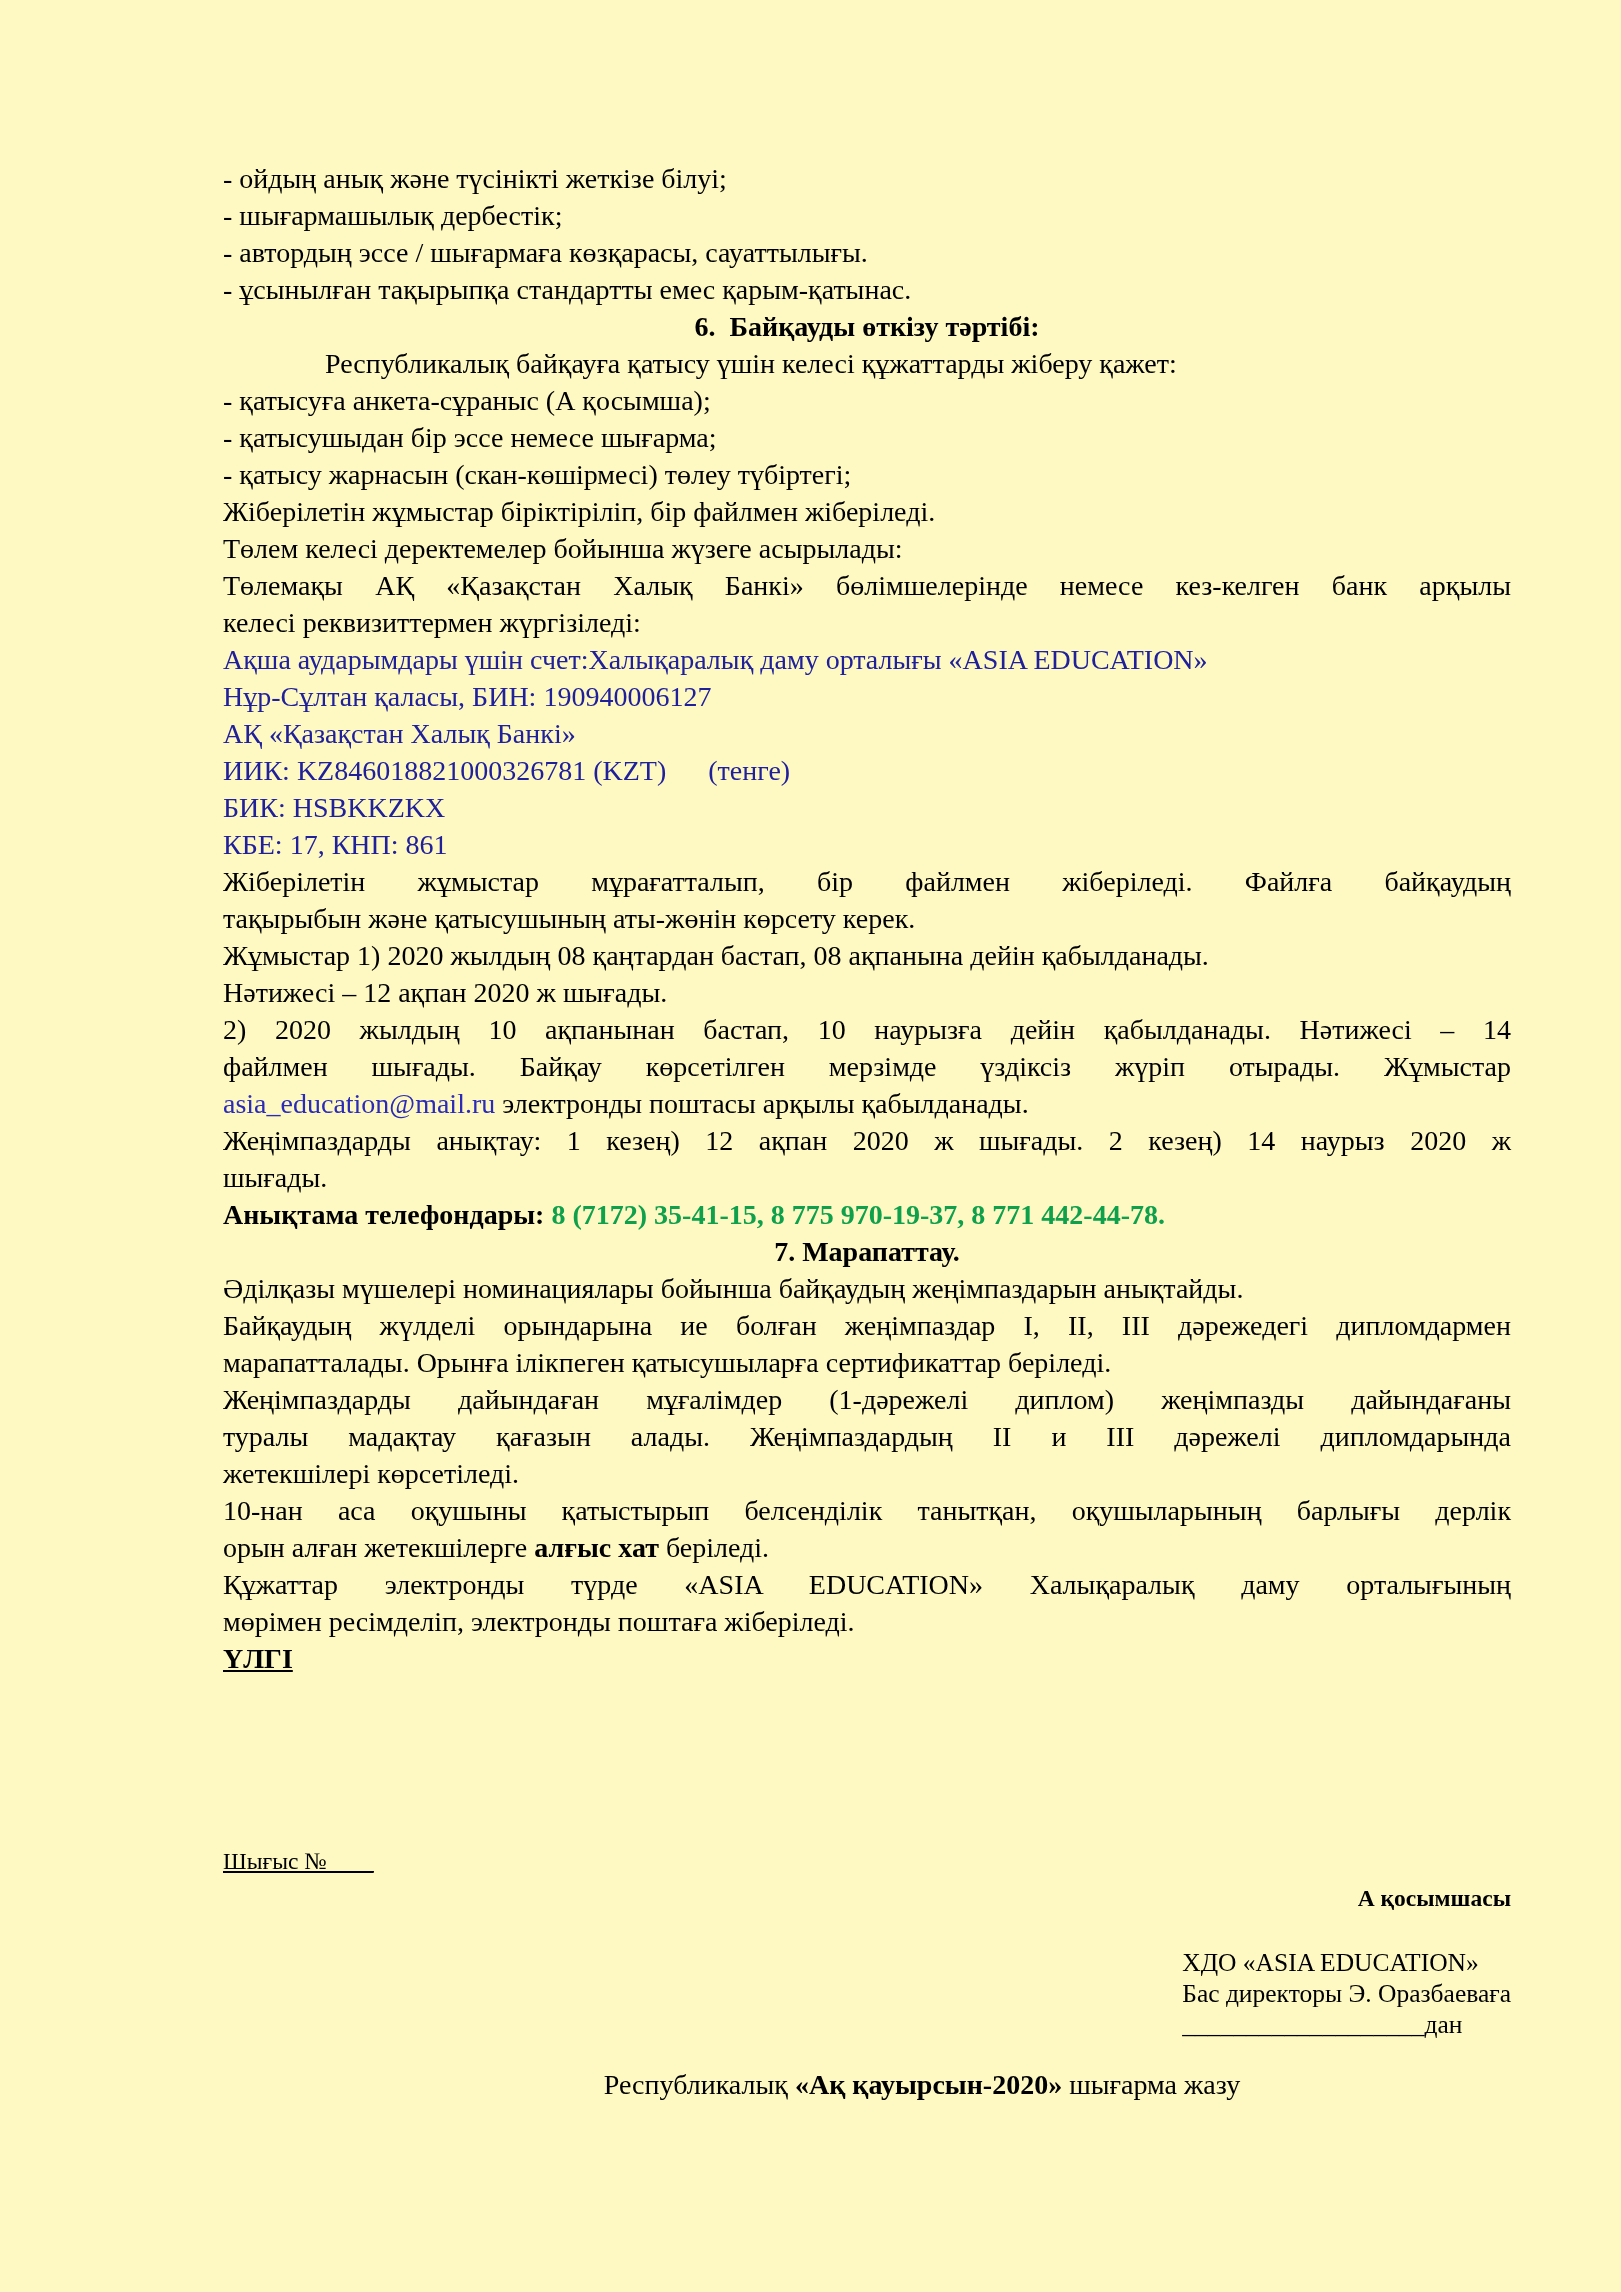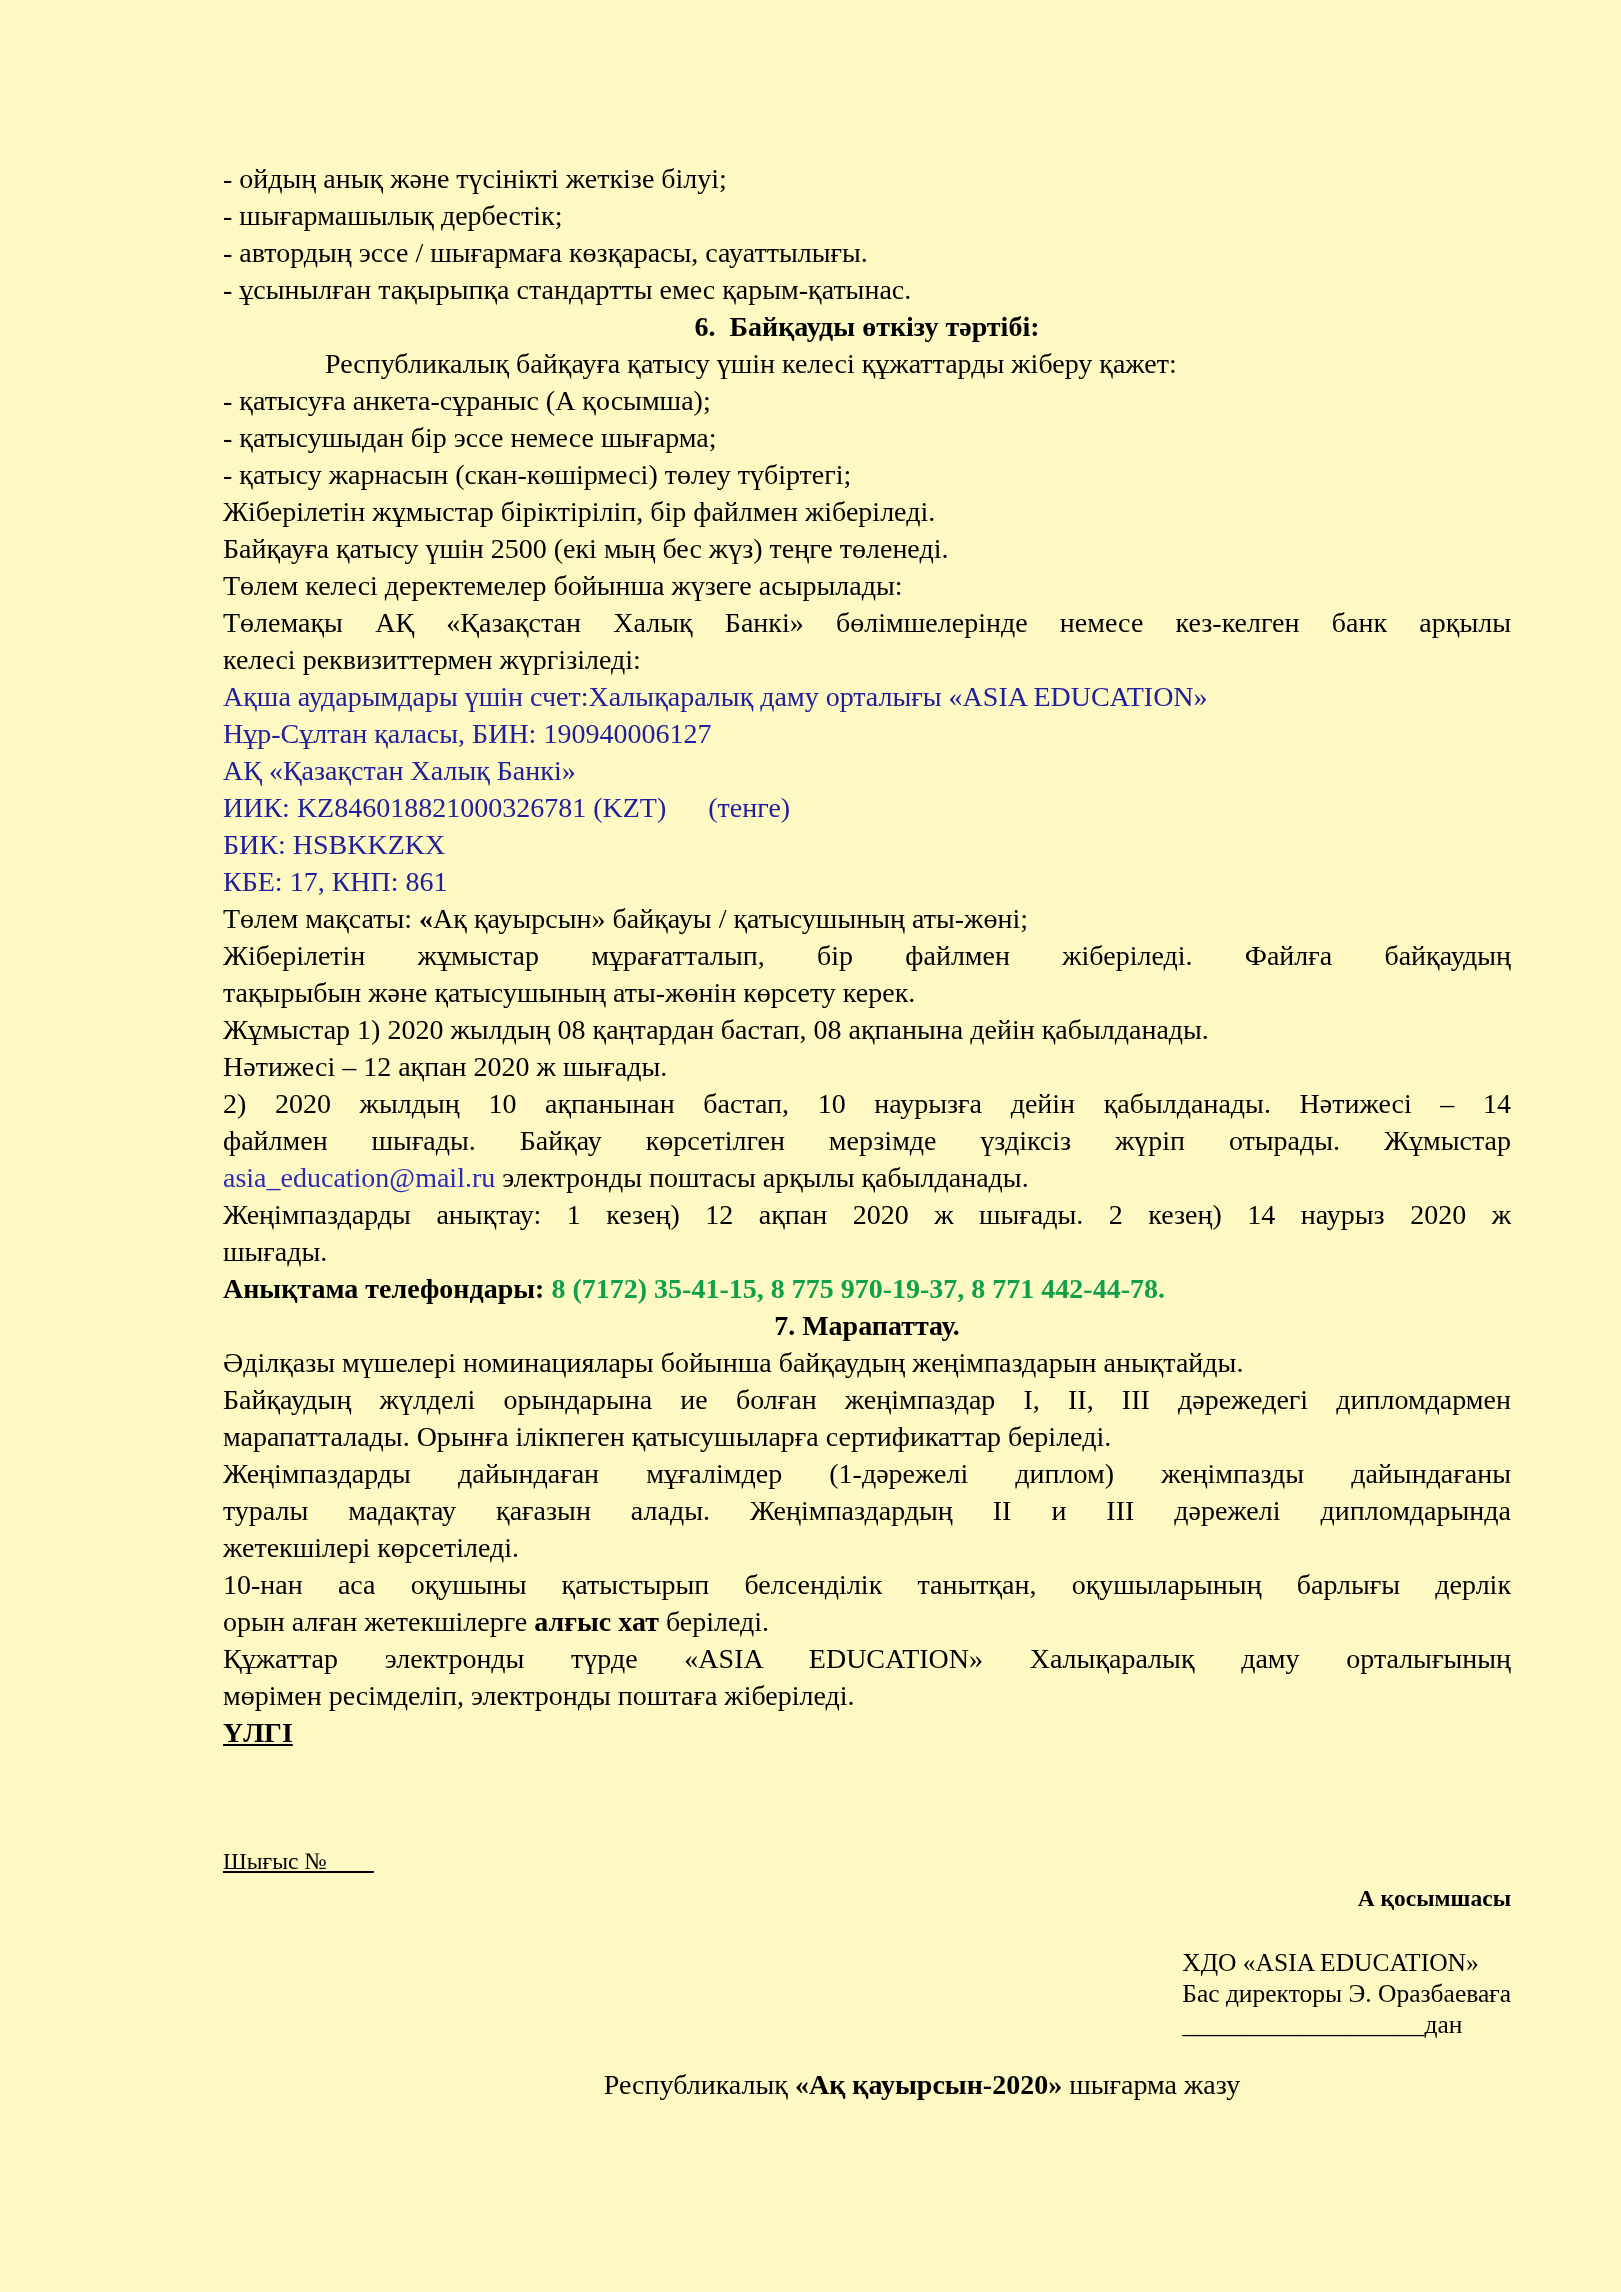--- a/index.html
+++ b/index.html
@@ -49,31 +49,29 @@
       <div class="line a-l"><span>- ойдың анық және түсінікті жеткізе білуі;</span></div>
       <div class="line a-l"><span>- шығармашылық дербестік;</span></div>
       <div class="line a-l"><span>- автордың эссе / шығармаға көзқарасы, сауаттылығы.</span></div>
       <div class="line a-l"><span>- ұсынылған тақырыпқа стандартты емес қарым-қатынас.</span></div>
       <div class="line a-c"><span class="b">6.&nbsp; Байқауды өткізу тәртібі:</span></div>
       <div class="line a-i"><span>Республикалық байқауға қатысу үшін келесі құжаттарды жіберу қажет:</span></div>
       <div class="line a-l"><span>- қатысуға анкета-сұраныс (А қосымша);</span></div>
       <div class="line a-l"><span>- қатысушыдан бір эссе немесе шығарма;</span></div>
       <div class="line a-l"><span>- қатысу жарнасын (скан-көшірмесі) төлеу түбіртегі;</span></div>
       <div class="line a-l"><span>Жіберілетін жұмыстар біріктіріліп, бір файлмен жіберіледі.</span></div>
-      <div class="line a-l"><span>Байқауға қатысу үшін 2500 (екі мың бес жүз) теңге төленеді.</span></div>
       <div class="line a-l"><span>Төлем келесі деректемелер бойынша жүзеге асырылады:</span></div>
       <div class="line a-j"><span>Төлемақы АҚ «Қазақстан Халық Банкі» бөлімшелерінде немесе кез-келген банк арқылы</span></div>
       <div class="line a-l"><span>келесі реквизиттермен жүргізіледі:</span></div>
       <div class="line a-l"><span class="blue">Ақша аударымдары үшін счет:Халықаралық даму орталығы «ASIA EDUCATION»</span></div>
       <div class="line a-l"><span class="blue">Нұр-Сұлтан қаласы, БИН: 190940006127</span></div>
       <div class="line a-l"><span class="blue">АҚ «Қазақстан Халық Банкі»</span></div>
       <div class="line a-l"><span class="blue">ИИК: KZ846018821000326781 (KZT)&nbsp;&nbsp;&nbsp;&nbsp;&nbsp; (тенге)</span></div>
       <div class="line a-l"><span class="blue">БИК: HSBKKZKX</span></div>
       <div class="line a-l"><span class="blue">КБЕ: 17, КНП: 861</span></div>
-      <div class="line a-l"><span>Төлем мақсаты: </span><span class="b">«</span><span>Ақ қауырсын» байқауы / қатысушының аты-жөні;</span></div>
       <div class="line a-j"><span>Жіберілетін жұмыстар мұрағатталып, бір файлмен жіберіледі. Файлға байқаудың</span></div>
       <div class="line a-l"><span>тақырыбын және қатысушының аты-жөнін көрсету керек.</span></div>
       <div class="line a-l"><span>Жұмыстар 1) 2020 жылдың 08 қаңтардан бастап, 08 ақпанына дейін қабылданады.</span></div>
       <div class="line a-l"><span>Нәтижесі – 12 ақпан 2020 ж шығады.</span></div>
       <div class="line a-j"><span>2) 2020 жылдың 10 ақпанынан бастап, 10 наурызға дейін қабылданады. Нәтижесі – 14</span></div>
       <div class="line a-j"><span>файлмен шығады. Байқау көрсетілген мерзімде үздіксіз жүріп отырады. Жұмыстар</span></div>
       <div class="line a-l"><span class="link">asia_education@mail.ru</span><span> электронды поштасы арқылы қабылданады.</span></div>
       <div class="line a-j"><span>Жеңімпаздарды анықтау: 1 кезең) 12 ақпан 2020 ж шығады. 2 кезең) 14 наурыз 2020 ж</span></div>
       <div class="line a-l"><span>шығады.</span></div>
       <div class="line a-l"><span class="b">Анықтама телефондары: </span><span class="gb">8 (7172) 35-41-15, 8 775 970-19-37, 8 771 442-44-78.</span></div>

